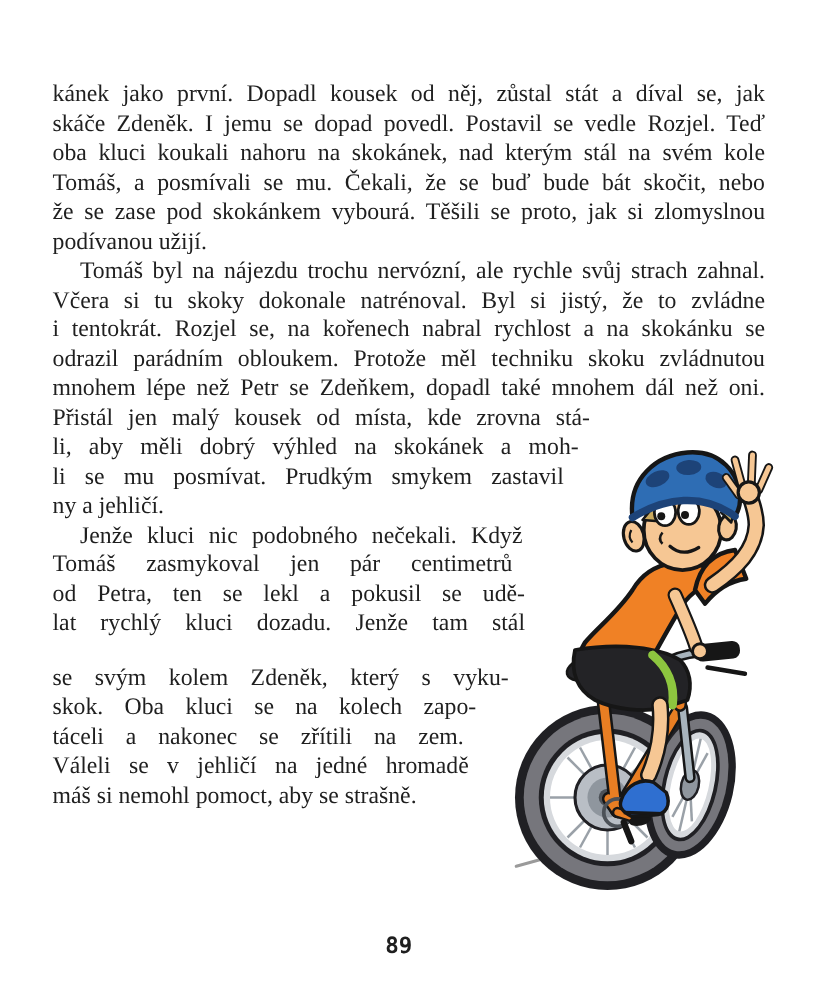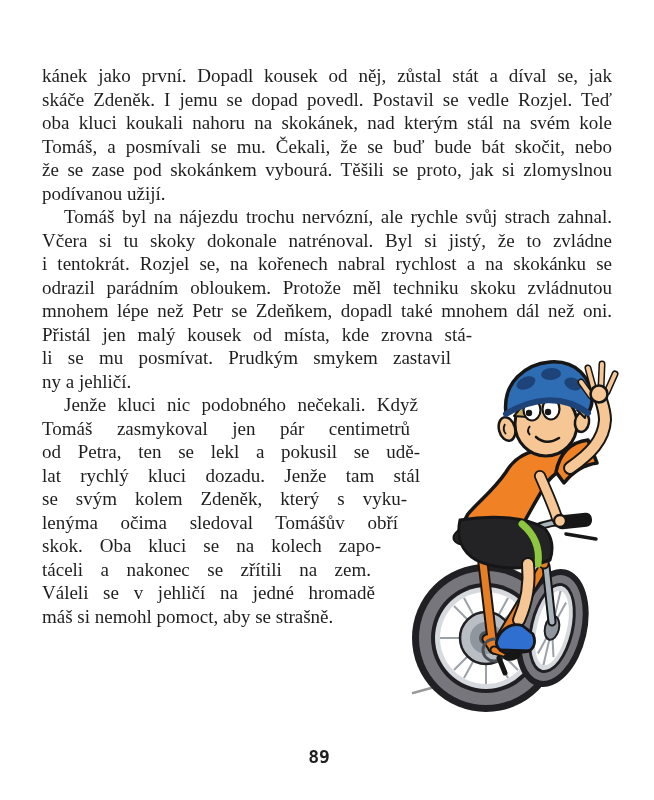--- a/index.html
+++ b/index.html
@@ -45,28 +45,28 @@
       <div class="line jst">oba kluci koukali nahoru na skokánek, nad kterým stál na svém kole</div>
       <div class="line jst">Tomáš, a posmívali se mu. Čekali, že se buď bude bát skočit, nebo</div>
       <div class="line jst">že se zase pod skokánkem vybourá. Těšili se proto, jak si zlomyslnou</div>
       <div class="line">podívanou užijí.</div>
       <div class="line jst ind">Tomáš byl na nájezdu trochu nervózní, ale rychle svůj strach zahnal.</div>
       <div class="line jst">Včera si tu skoky dokonale natrénoval. Byl si jistý, že to zvládne</div>
       <div class="line jst">i tentokrát. Rozjel se, na kořenech nabral rychlost a na skokánku se</div>
       <div class="line jst">odrazil parádním obloukem. Protože měl techniku skoku zvládnutou</div>
       <div class="line jst">mnohem lépe než Petr se Zdeňkem, dopadl také mnohem dál než oni.</div>
       <div class="line jst" style="width: 430px;">Přistál jen malý kousek od místa, kde zrovna stá-</div>
+      <div class="line jst" style="width: 421px;">li, aby měli dobrý výhled na skokánek a moh-</div>
       <div class="line jst" style="width: 409px;">li se mu posmívat. Prudkým smykem zastavil</div>
       <div class="line" style="width: 430px;">ny a jehličí.</div>
       <div class="line jst ind" style="width: 376px;">Jenže kluci nic podobného nečekali. Když</div>
       <div class="line jst" style="width: 368px;">Tomáš zasmykoval jen pár centimetrů</div>
       <div class="line jst" style="width: 378px;">od Petra, ten se lekl a pokusil se udě-</div>
       <div class="line jst" style="width: 378px;">lat rychlý kluci dozadu. Jenže tam stál</div>
-      <div class="line jst" style="width: 365px;">se svým kolem Zdeněk, který s vyku-</div>
-      <div class="line jst" style="width: 356px;">lenýma očima sledoval Tomášův obří</div>
+      <div class="line jst" style="width: 365px; margin-top: 20px;">se svým kolem Zdeněk, který s vyku-</div>
       <div class="line jst" style="width: 339px;">skok. Oba kluci se na kolech zapo-</div>
       <div class="line jst" style="width: 329px;">táceli a nakonec se zřítili na zem.</div>
       <div class="line jst" style="width: 333px;">Váleli se v jehličí na jedné hromadě</div>
       <div class="line" style="width: 400px;">máš si nemohl pomoct, aby se strašně.</div>
     </div>
 
   <svg class="illu" viewBox="0 0 250 390" xmlns="http://www.w3.org/2000/svg" aria-label="Cartoon boy in a blue helmet and orange shirt on an orange mountain bike, looking back over his shoulder and waving">
 
     <g stroke="var(--c-ground,#9a9a9a)" stroke-width="2.5" stroke-linecap="round">
       <line x1="9" y1="341" x2="56" y2="328"></line>

